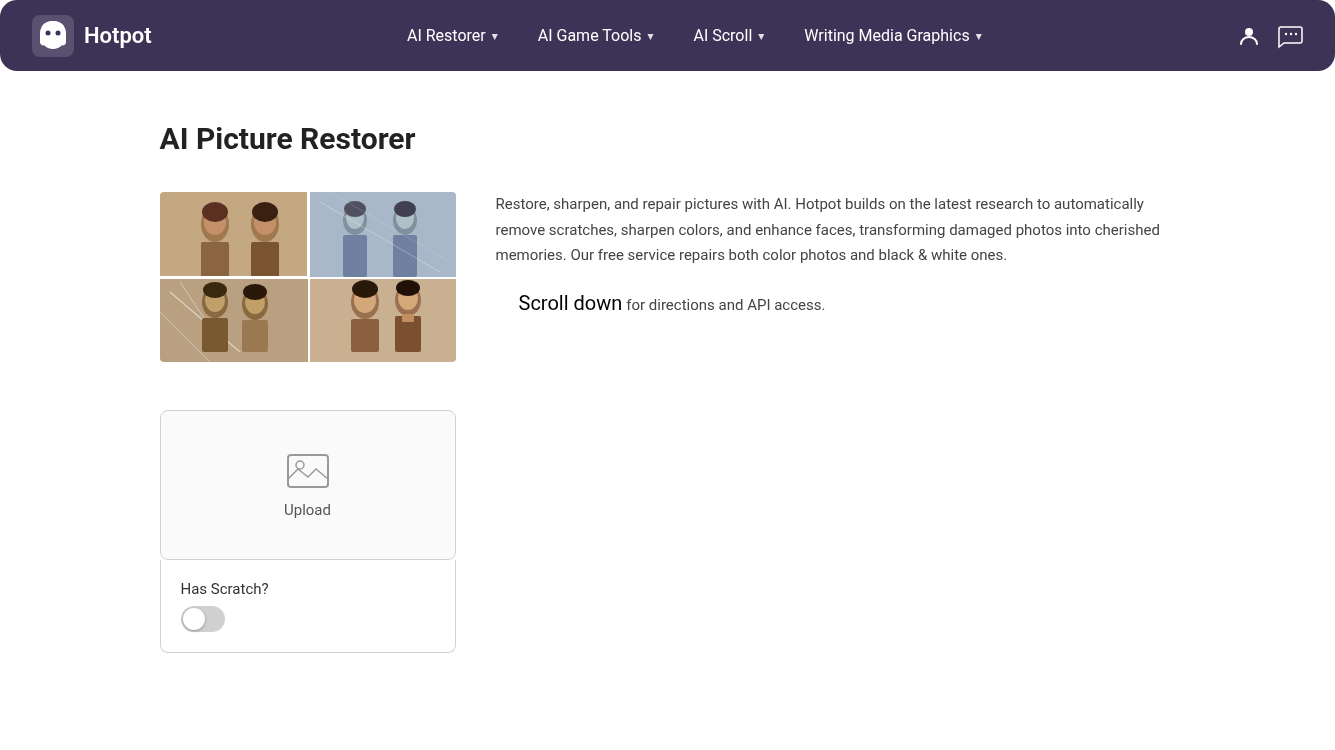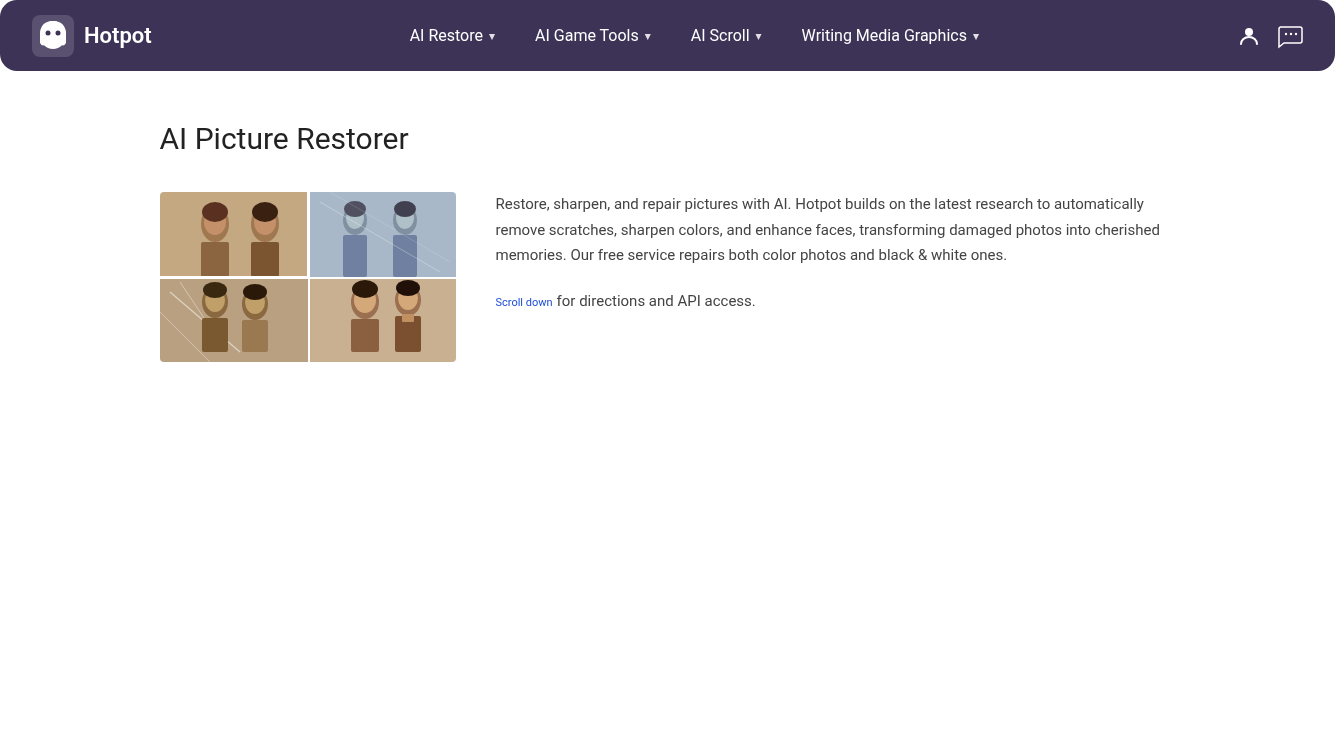--- a/index.html
+++ b/index.html
@@ -88,21 +88,21 @@
 
     
     .main-content {
       max-width: 1080px;
       margin: 0 auto;
       padding: 50px 32px;
     }
 
     .page-title {
       font-size: 30px;
-      font-weight: 400;
+      font-weight: 700;
       color: #222;
       margin-bottom: 36px;
     }
 
     .intro-section {
       display: flex;
       gap: 40px;
       margin-bottom: 48px;
       align-items: flex-start;
     }
@@ -117,23 +117,24 @@
       color: #444;
       margin-bottom: 22px;
     }
 
     .intro-link {
       color: #5b9bd5;
       text-decoration: none;
     }
 
     .scroll-link {
-      color: #1d4ed8;
+      color: #000000;
       text-decoration: none;
-      font-size: 11px;
+      font-size: 20px;
+      margin-left: 23px;
     }
 
     .scroll-text {
       font-size: 15px;
       color: #444;
       text-align: center;
     }
 
     
     .upload-section {
@@ -235,21 +236,21 @@
       <path d="M8 28 Q11 33 14 28 Q17 33 21 28 Q25 33 28 28 Q31 33 34 28 L34 20 Q34 6 21 6 Q8 6 8 20 Z" fill="white"></path>
 
       <ellipse cx="16" cy="18" rx="2.5" ry="2.5" fill="#3d3356"></ellipse>
       <ellipse cx="26" cy="18" rx="2.5" ry="2.5" fill="#3d3356"></ellipse>
     </svg>
     <span class="navbar-title">Hotpot</span>
   </a>
 
   <div class="navbar-nav">
     <a class="nav-item" href="#">
-      <span>AI Restore</span>
+      <span>AI Restorer</span>
       <span class="nav-chevron">▾</span>
     </a>
     <a class="nav-item" href="#">
       <span>AI Game Tools</span>
       <span class="nav-chevron">▾</span>
     </a>
     <a class="nav-item" href="#">
       <span>AI Scroll</span>
       <span class="nav-chevron">▾</span>
     </a>
@@ -348,14 +349,35 @@
 
     <div class="intro-text">
       <p class="intro-description">Restore, sharpen, and repair pictures with AI. Hotpot builds on the latest research to automatically remove scratches, sharpen colors, and enhance faces, transforming damaged photos into cherished memories. Our free service repairs both color photos and black &amp; white ones.</p>
       <p>
         <a class="scroll-link" href="#">Scroll down</a>
         <span class="scroll-text"> for directions and API access.</span>
       </p>
     </div>
   </div>
 
+  <div class="upload-section">
+    <div class="upload-box">
+
+      <svg class="upload-icon-svg" viewBox="0 0 44 40" fill="none" xmlns="http://www.w3.org/2000/svg">
+        <rect x="2" y="4" width="40" height="32" rx="3" stroke="#999" stroke-width="2" fill="none"></rect>
+        <circle cx="14" cy="14" r="4" stroke="#999" stroke-width="1.5" fill="none"></circle>
+        <path d="M2 28 L12 18 L22 26 L30 18 L42 28" stroke="#999" stroke-width="1.5" fill="none" stroke-linejoin="round"></path>
+      </svg>
+      <span class="upload-label">Upload</span>
+    </div>
+    <div class="options-box">
+      <div class="option-row">
+        <span class="option-label">Has Scratch?</span>
+      </div>
+      <div class="toggle-container">
+        <div class="toggle-track">
+          <div class="toggle-thumb"></div>
+        </div>
+      </div>
+    </div>
+  </div>
 
 </div>
 
 </body></html>

